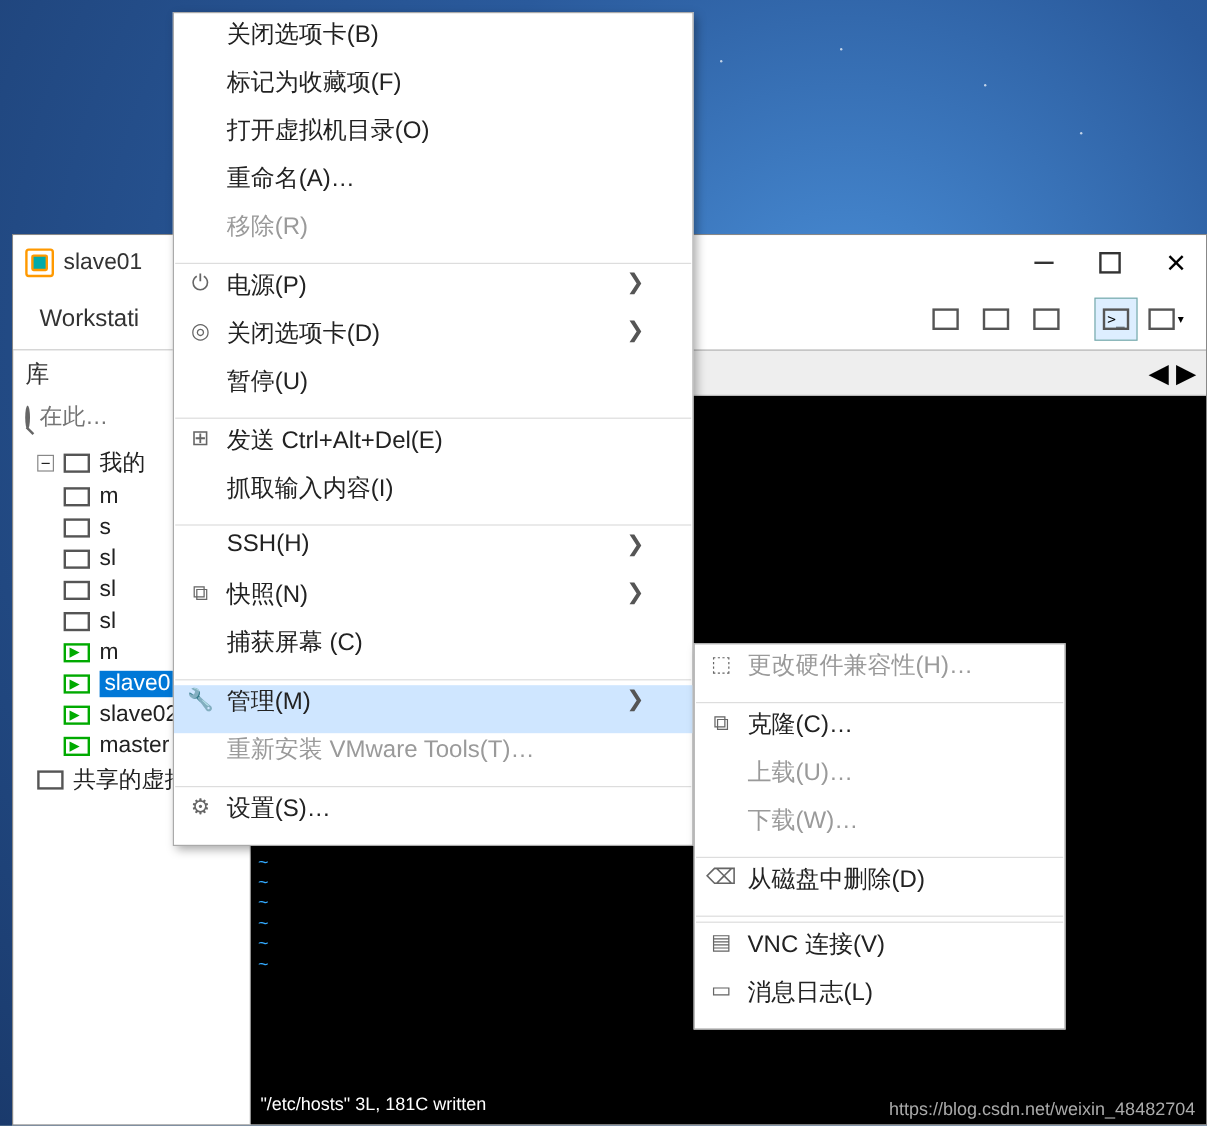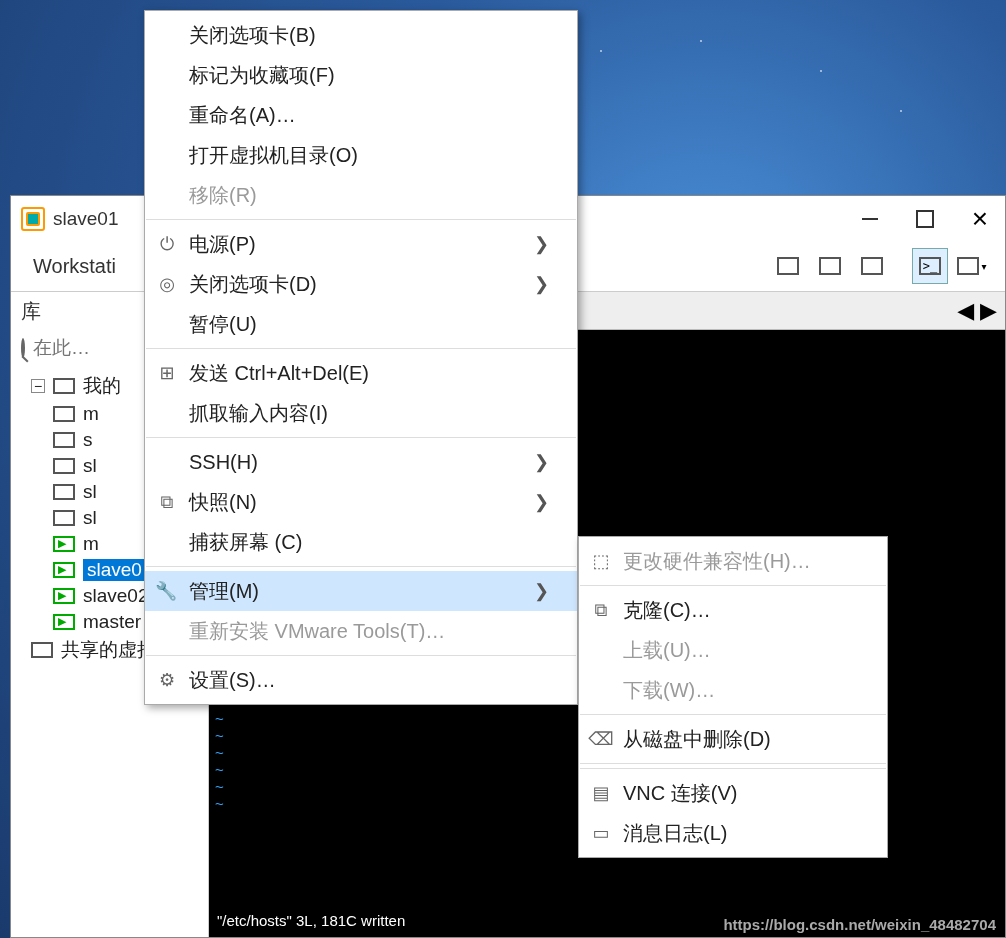--- a/index.html
+++ b/index.html
@@ -45,31 +45,31 @@
   .tabs { height:38px; background:#eee; border-bottom:1px solid #bbb; display:flex; align-items:center; padding:0 8px; gap:2px; }
   .tab { background:#f8f8f8; border:1px solid #bbb; border-bottom:none; padding:4px 10px; font-size:18px; display:flex; align-items:center; gap:6px; height:34px; }
   .tab.active { background:#fff; font-weight:bold; }
   .tab .close { font-size:20px; color:#888; }
   .nav-arrows { margin-left:auto; font-size:22px; display:flex; gap:6px; }
   .terminal { flex:1; background:#000; color:#ddd; font-family:monospace; font-size:15px; padding:6px; position:relative; }
   .terminal .tilde { color:#3af; }
   .terminal-footer { position:absolute; bottom:8px; left:8px; color:#fff; }
 
   .ctx-menu { position:absolute; background:#fff; border:1px solid #aaa; box-shadow:3px 3px 8px rgba(0,0,0,.35); font-size:20px; color:#222; padding:4px 0; }
-  .ctx-menu .mi { display:flex; align-items:center; height:40px; padding:0 28px 0 44px; position:relative; white-space:nowrap; cursor:pointer; }
+  .ctx-menu .mi { display:flex; height:40px; padding:0 40px 0 44px; position:relative; white-space:nowrap; cursor:pointer; }
   .ctx-menu .mi.disabled { color:#9a9a9a; }
   .ctx-menu .mi.hover { background:#cfe6ff; }
   .ctx-menu .mi .arrow { margin-left:auto; font-size:18px; color:#555; padding-left:30px;}
   .ctx-menu .sep { height:1px; background:#ddd; margin:4px 1px; }
   .mi-icon { position:absolute; left:10px; width:24px; height:24px; display:flex; align-items:center; justify-content:center; color:#666; font-size:18px; }
 
   .menu1 { top:10px; left:144px; width:434px; }
   .menu2 { top:536px; left:578px; width:310px; }
 
-  .watermark { position:absolute; bottom:5px; right:10px; color:#aaa; font-size:15px;font-weight:bold; }
+  .watermark { position:absolute; bottom:5px; right:10px; color:#aaa; font-size:15px; }
 </style>
 </head>
 <body>
 
 <div class="desktop-bg"></div>
 <div class="star" style="top:40px;left:700px;width:2px;height:2px"></div>
 <div class="star" style="top:70px;left:820px;width:2px;height:2px"></div>
 <div class="star" style="top:110px;left:900px;width:2px;height:2px"></div>
 <div class="star" style="top:50px;left:600px;width:2px;height:2px"></div>
 
@@ -219,24 +219,24 @@
 
 <div class="ctx-menu menu1">
   <div id="menu1-items">
       <div class="mi">
         <span>关闭选项卡(B)</span>
       </div>
       <div class="mi">
         <span>标记为收藏项(F)</span>
       </div>
       <div class="mi">
+        <span>打开虚拟机目录(O)</span>
+      </div>
+      <div class="mi">
         <span>重命名(A)…</span>
-      </div>
-      <div class="mi">
-        <span>打开虚拟机目录(O)</span>
       </div>
       <div class="mi disabled">
         <span>移除(R)</span>
       </div>
       <div class="sep"></div>
       <div class="mi">
         <span class="mi-icon">⏻</span>
         <span>电源(P)</span>
         <span class="arrow">❯</span>
       </div>

